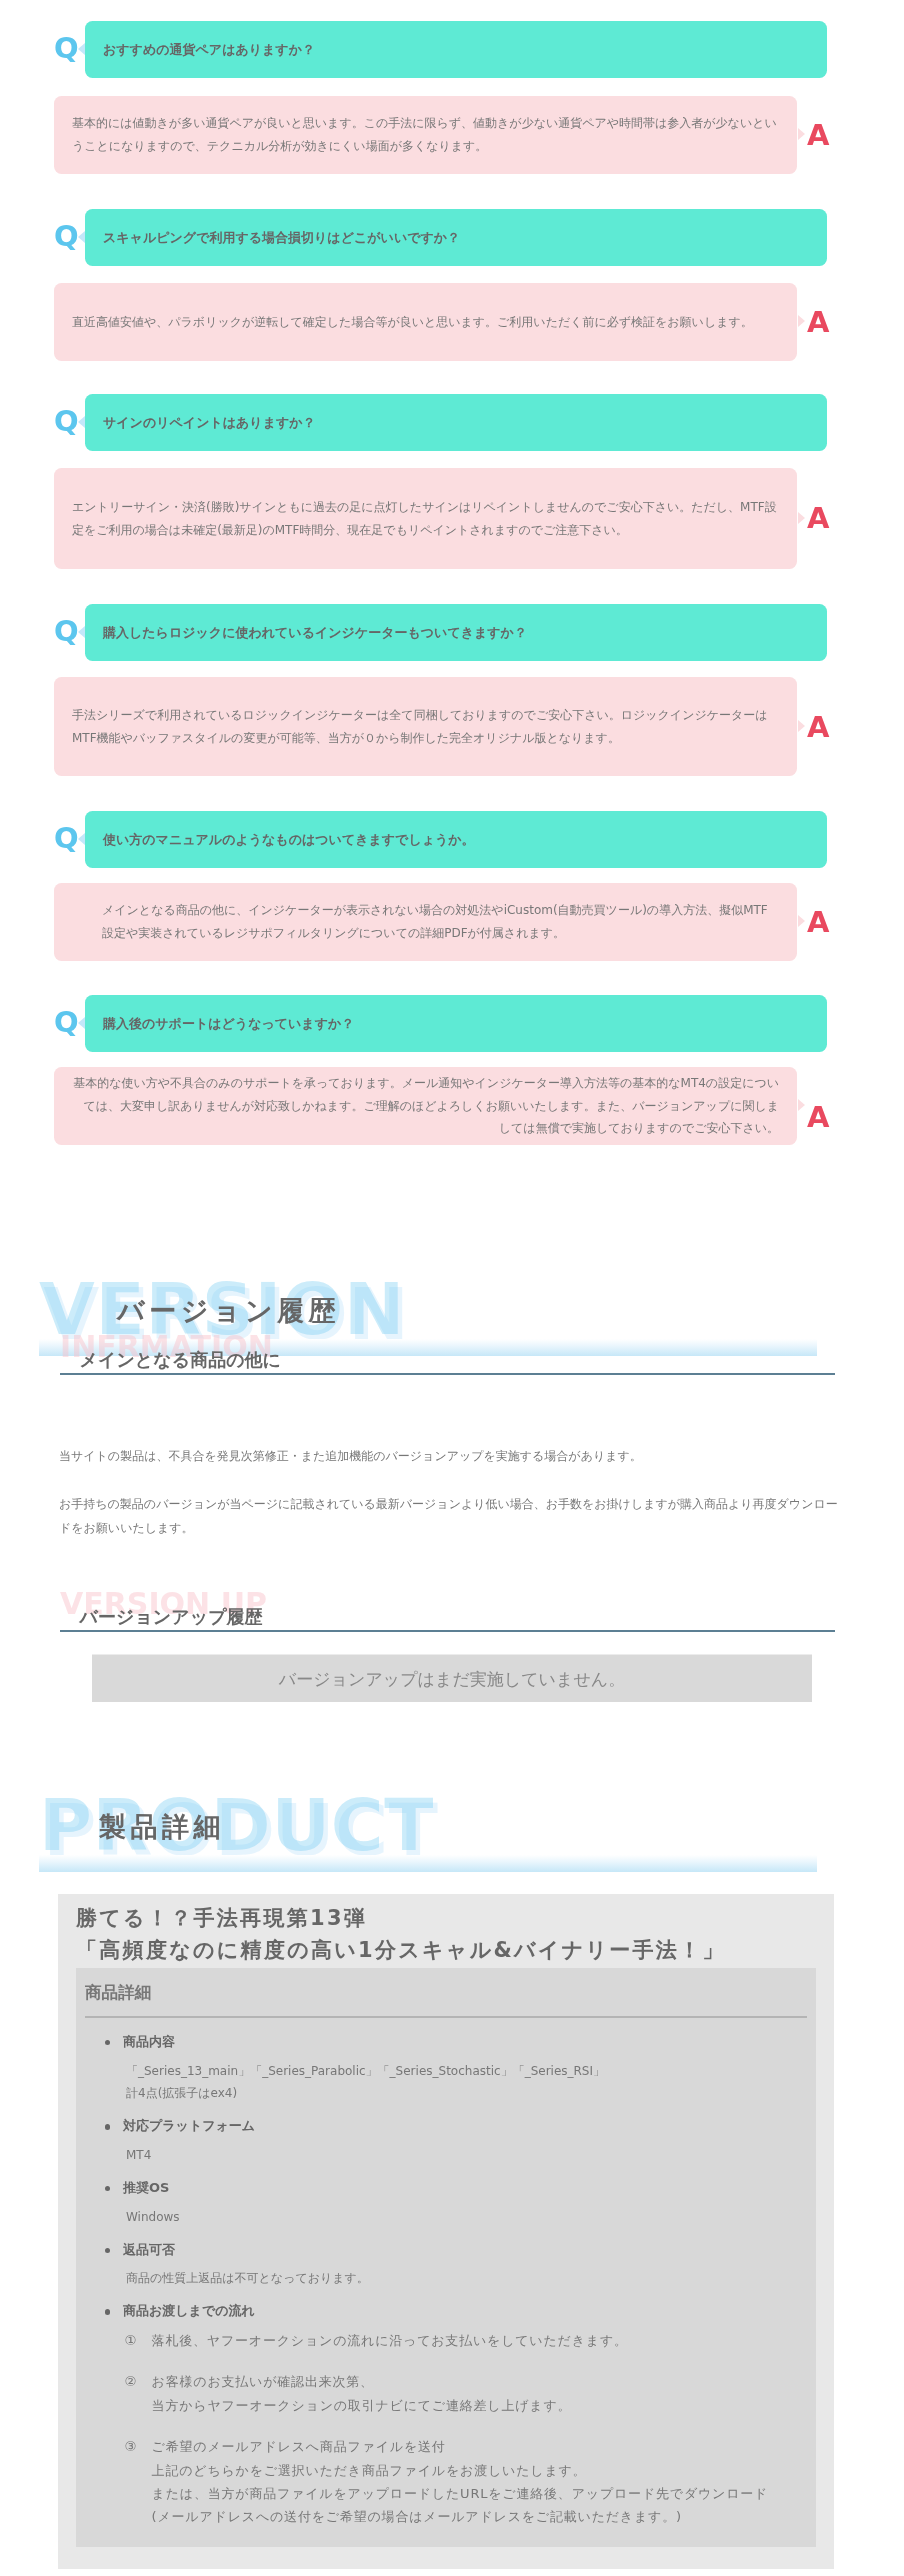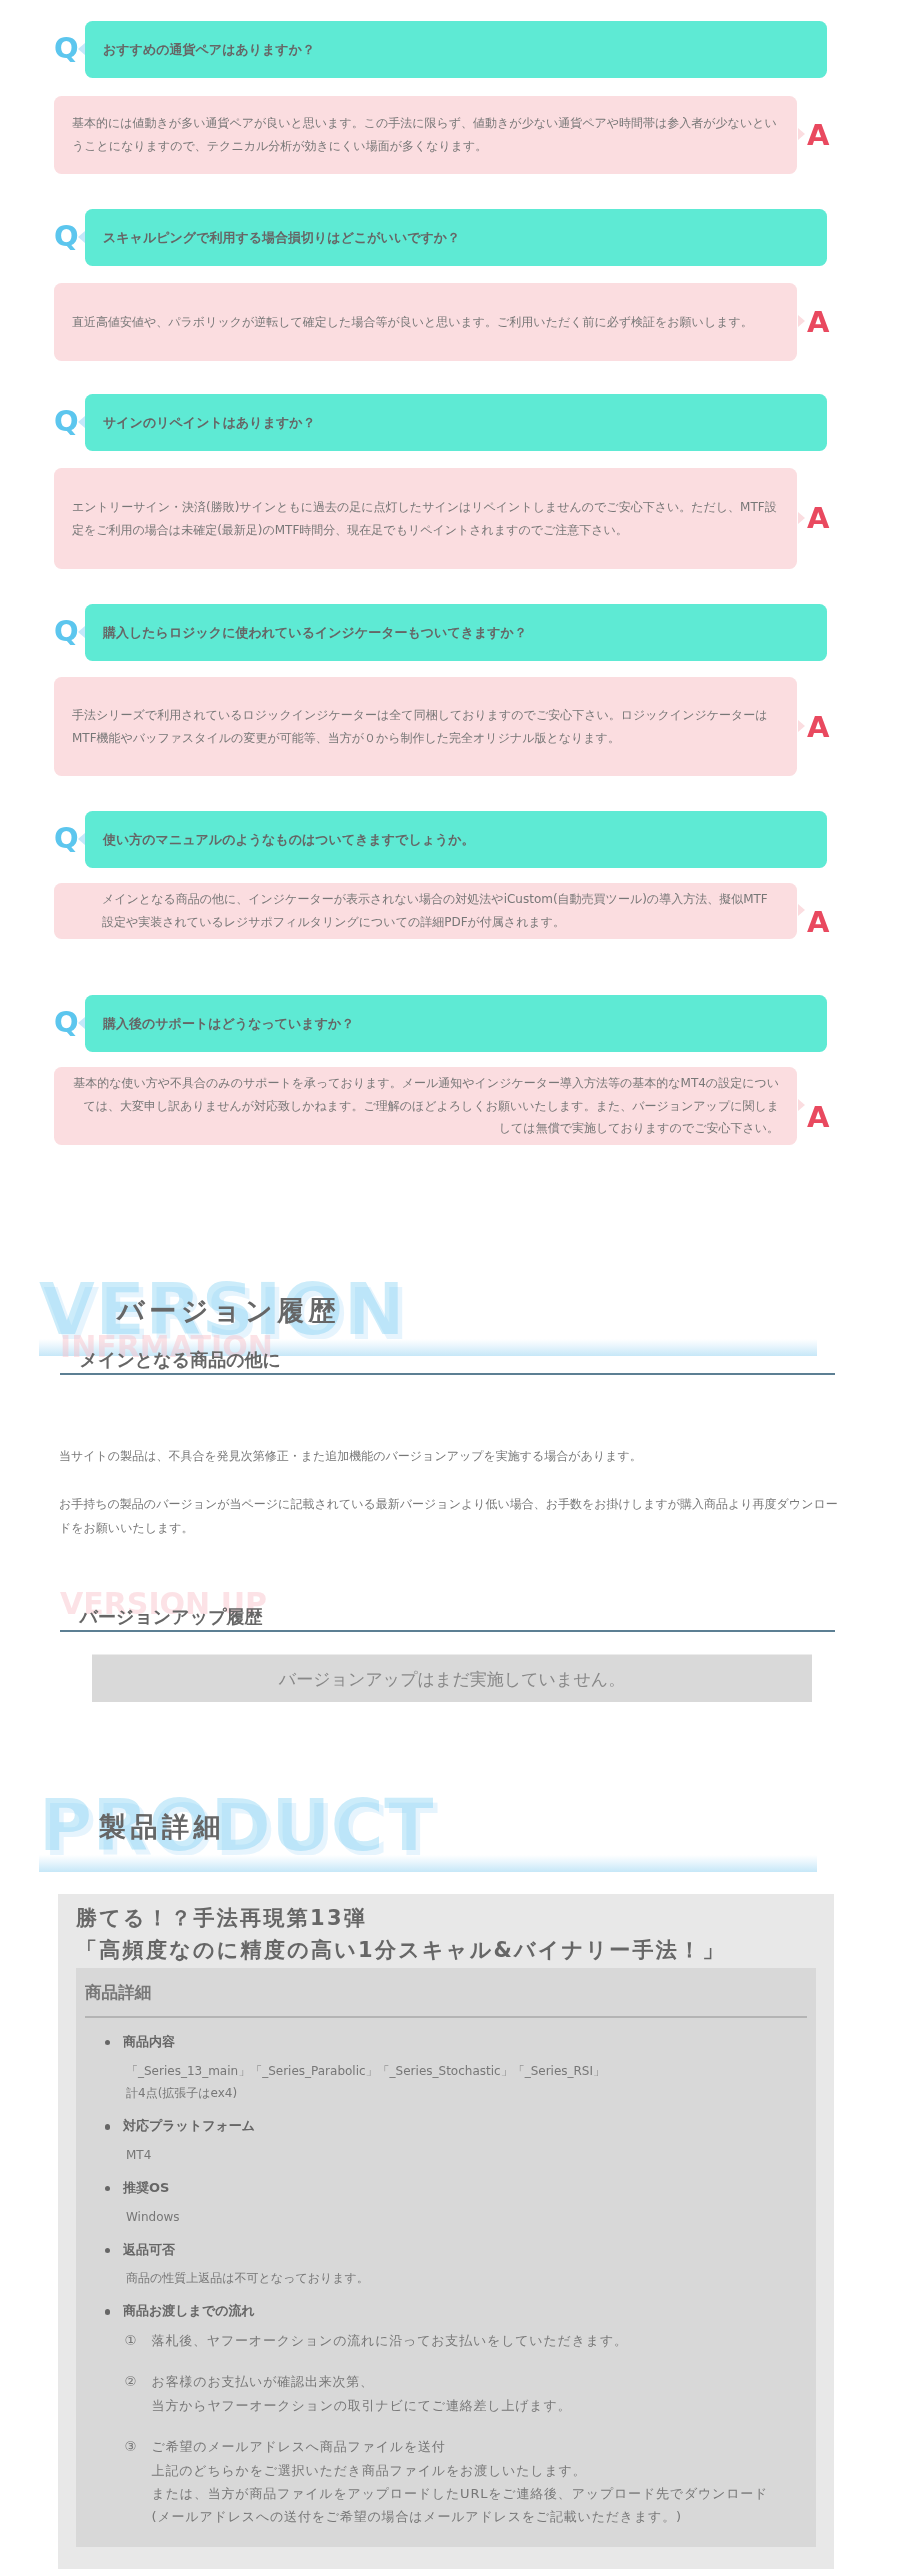--- a/index.html
+++ b/index.html
@@ -199,21 +199,21 @@
   </div>
 
   <div class="qa" style="top:811px;">
     <div class="q-row" style="top:0;">
       <span class="q-mark">Q</span>
       <div class="q-box">
         <span class="q-text">使い方のマニュアルのようなものはついてきますでしょうか。</span>
       </div>
     </div>
     <div class="a-row" style="top:72px;">
-      <div class="a-box" style="height:56px;padding-left:48px;">
+      <div class="a-box" style="height:78px;padding-left:48px;">
         <p class="a-text">メインとなる商品の他に、インジケーターが表示されない場合の対処法やiCustom(自動売買ツール)の導入方法、擬似MTF設定や実装されているレジサポフィルタリングについての詳細PDFが付属されます。</p>
       </div>
       <span class="a-mark" style="top:39px;">A</span>
     </div>
   </div>
 
   <div class="qa" style="top:995px;">
     <div class="q-row" style="top:0;">
       <span class="q-mark">Q</span>
       <div class="q-box">

